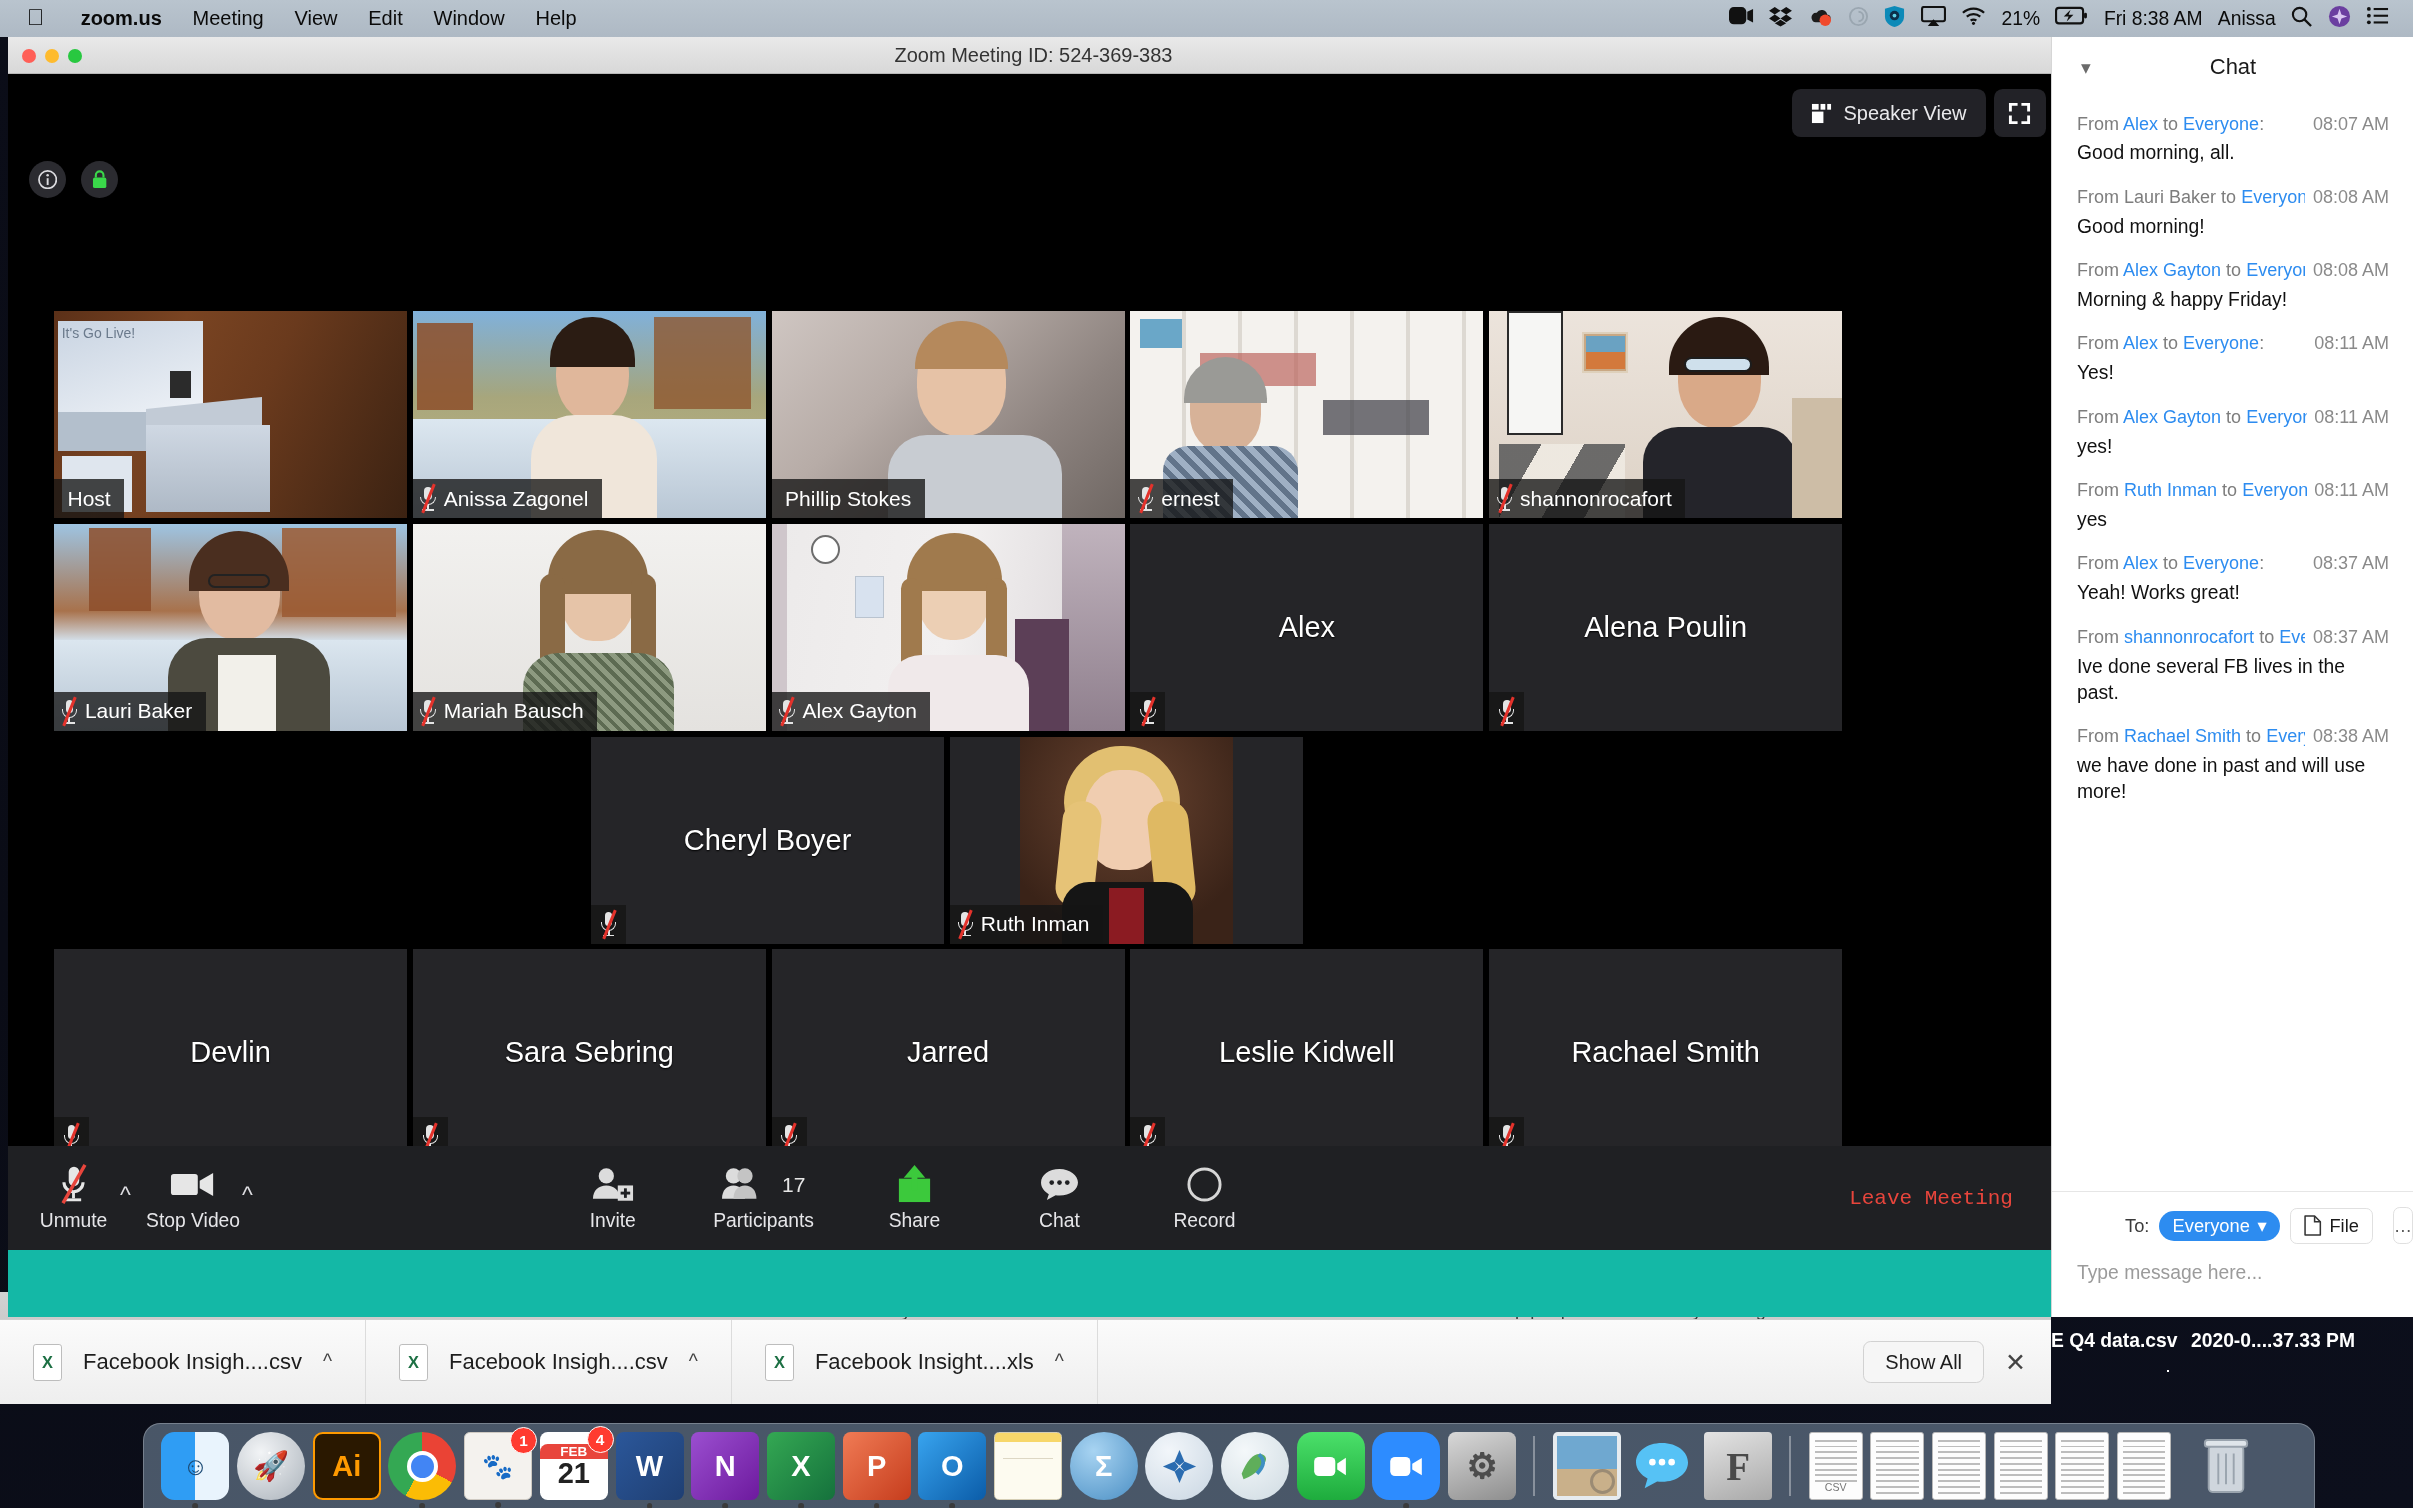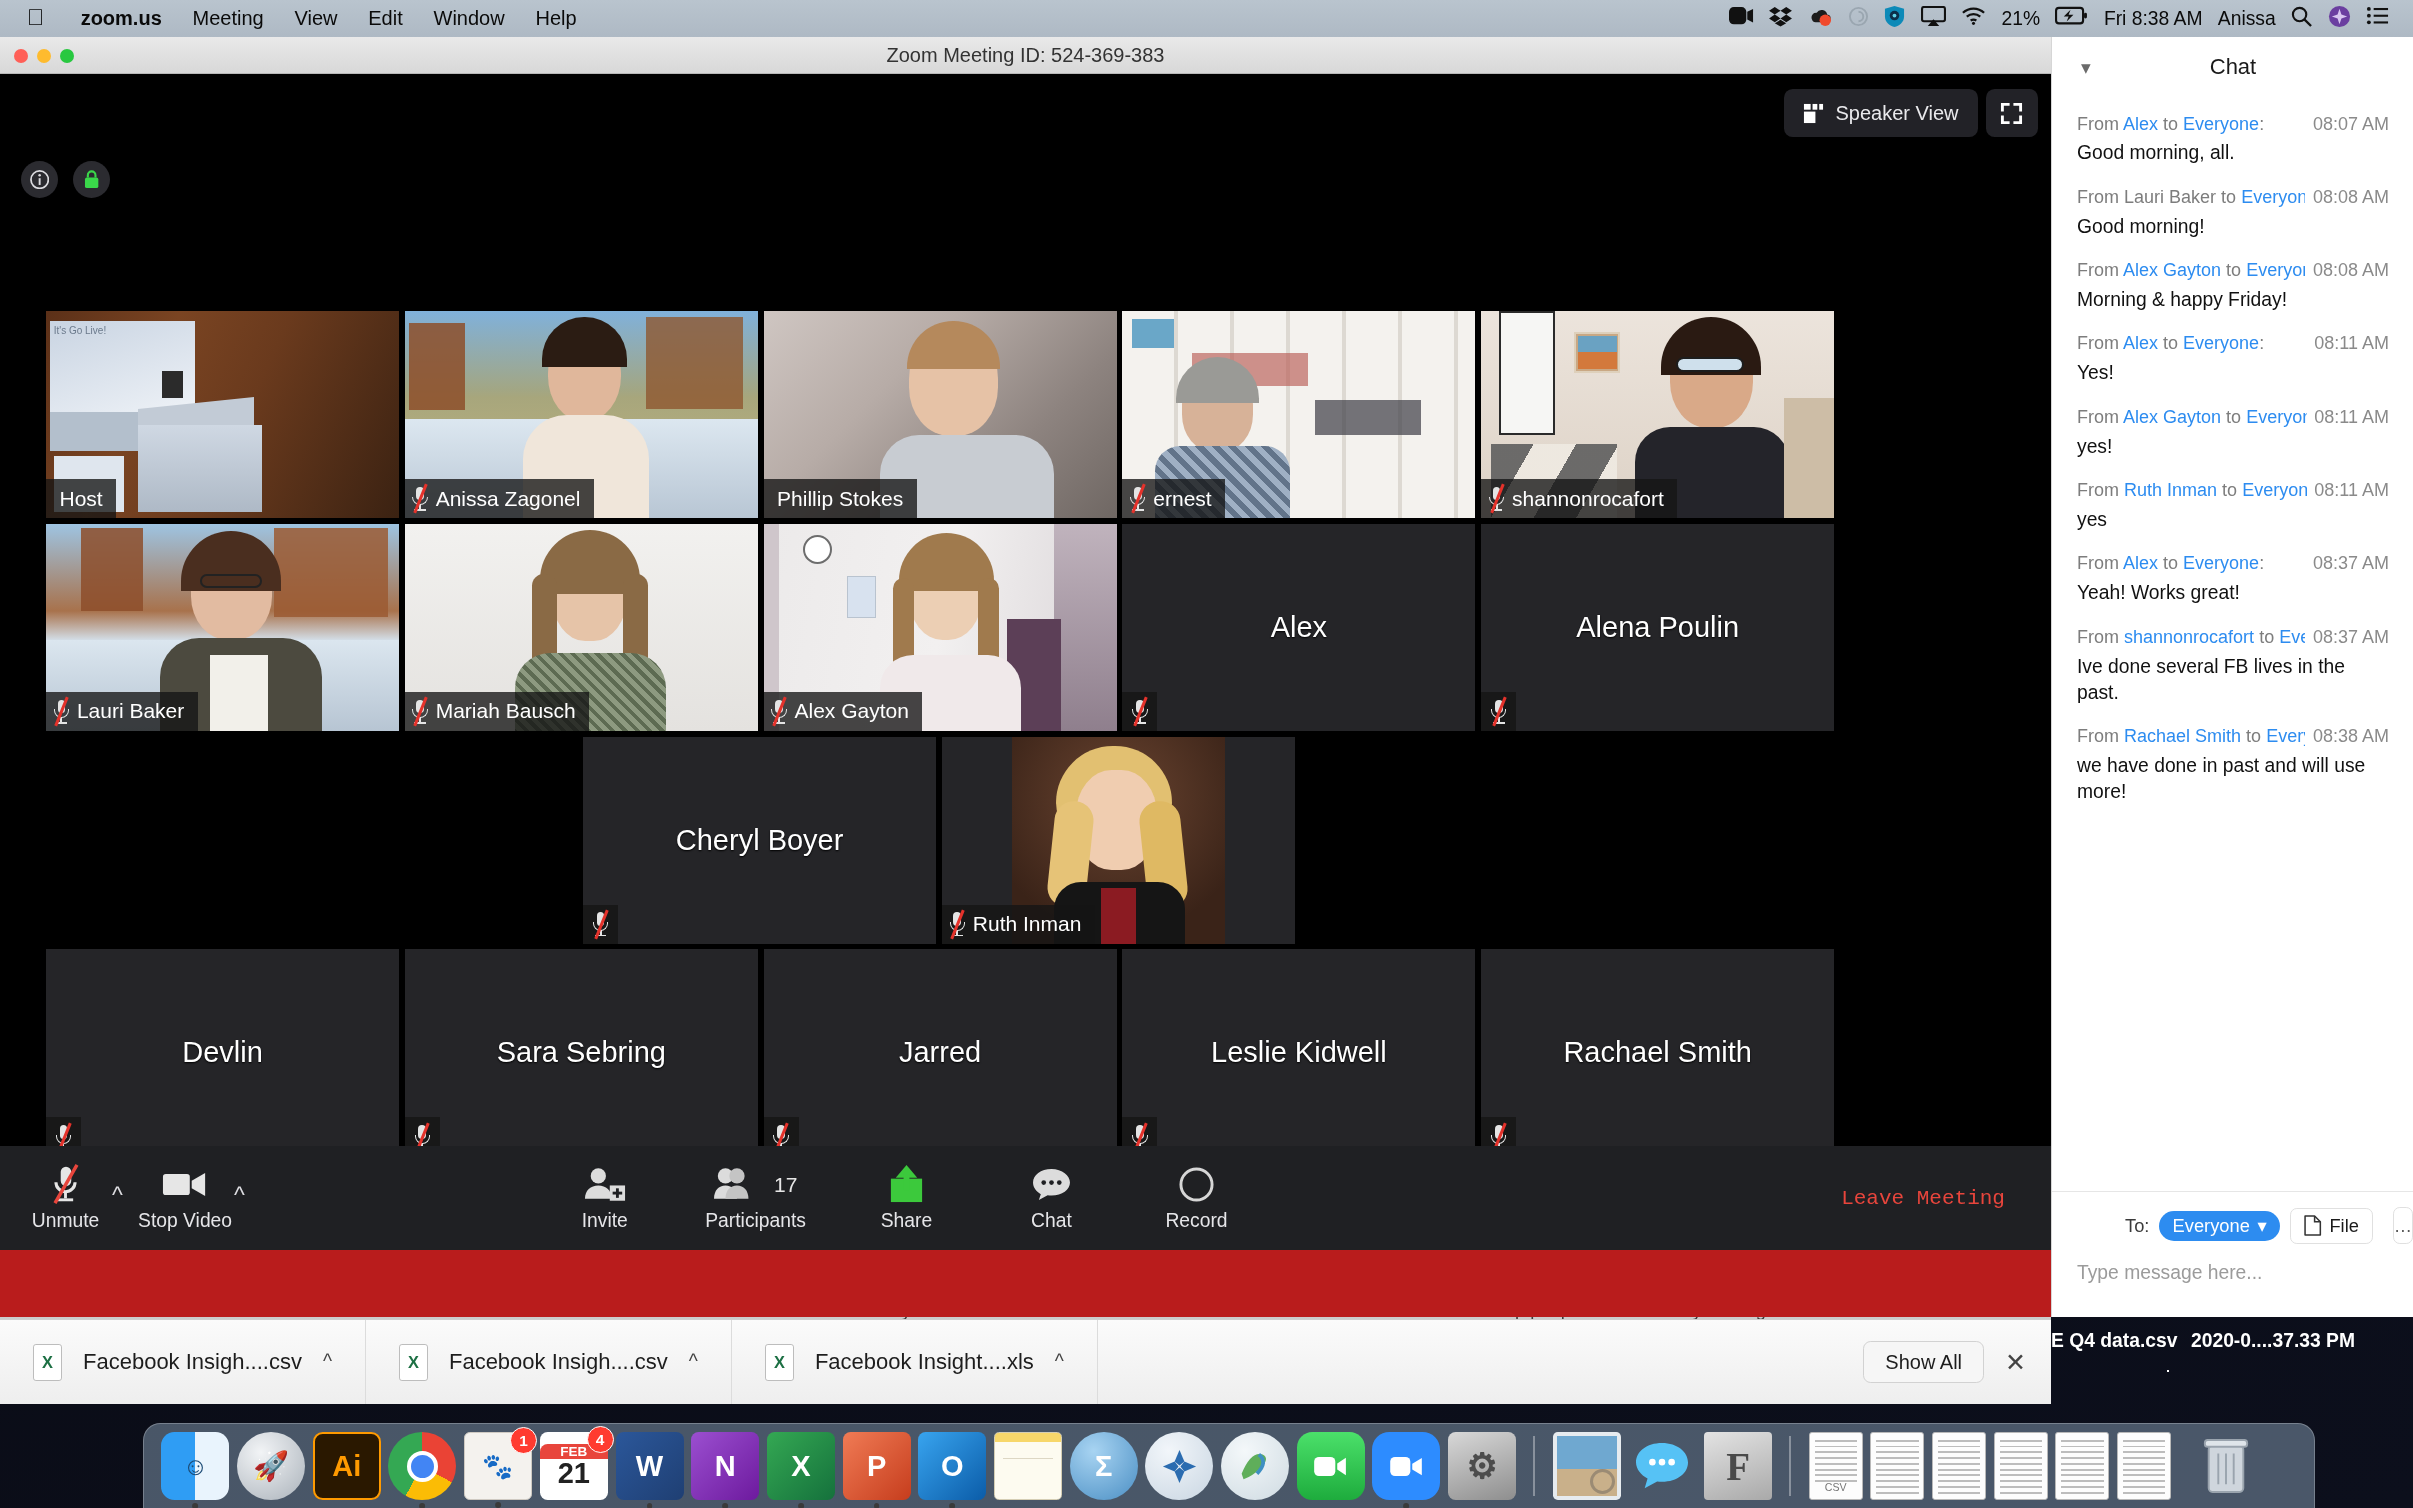--- a/index.html
+++ b/index.html
@@ -32,22 +32,22 @@
   }
   .mb-apple{ font-size:23px; margin:0 21px 2.9px 13.5px; }
   .mb-item{ padding:0 15.4px; white-space:nowrap; }
   .mb-item.bold{ font-weight:bold; }
   .mb-right{ margin-left:auto; display:flex; align-items:center; gap:15.4px; padding-right:11.6px;}
   .mb-right .txt{ font-size:19.3px; white-space:nowrap;}
   .sicon{ display:inline-block; }
 
   
   .zoomwin{
-    position:absolute; left:0; top:37px; width:2051px; height:1280px;
-    background:#b91c1c; overflow:hidden;
+    position:absolute; left:8px; top:37px; width:2051px; height:1280px;
+    background:#14b8a6; overflow:hidden;
   }
   .titlebar{
     position:relative; width:100%; height:37px;
     background:linear-gradient(to bottom,#e9e9e9,#d8d8d8);
     border-bottom:1px solid #b9b9b9;
     display:flex; align-items:center;
   }
   .traffic{ position:absolute; left:13.5px; top:11.6px; display:flex; gap:8.7px;}
   .tl{ width:14.5px;height:14.5px;border-radius:50%;}
   .tl.r{background:#ff5f57;} .tl.y{background:#febb2e;} .tl.g{background:#28c840;}
@@ -352,21 +352,21 @@
             </svg>
         </div>
       </div>
 
       <div class="grid">
 
         <div class="grow">
           <div class="tile">
             <div class="photo" style="background:linear-gradient(115deg,#5b3018 0%,#7a4422 30%,#6a3a1d 55%,#3b2212 100%);">
               <div style="position:absolute;left:3.9px;top:9.7px;width:145px;height:92px;background:linear-gradient(160deg,#c9d4e2,#eef2f7);"></div>
-              <div style="position:absolute;left:7.7px;top:13.5px;font-size:10px;color:#6b7a8c;">It's Go Live!</div>
+              <div style="position:absolute;left:7.7px;top:13.5px;font-size:14px;color:#6b7a8c;">It's Go Live!</div>
               <div style="position:absolute;left:3.9px;top:101px;width:147px;height:39px;background:#b3bfcc;"></div>
               <div style="position:absolute;left:7.7px;top:145px;width:70px;height:56px;background:#dfe6ee;"></div>
               <div style="position:absolute;left:92px;top:92px;width:116px;height:29px;background:#c2cbd6;transform:skewY(-6deg);"></div>
               <div style="position:absolute;left:92px;top:114px;width:124px;height:87px;background:linear-gradient(180deg,#cfd8e3,#aeb9c6);"></div>
               <div style="position:absolute;left:116px;top:60px;width:21px;height:27px;background:#2b2b2b;"></div>
             </div>
             <div class="namebar">
               <span style="padding-left:7.7px">Host</span>
             </div>
           </div>

